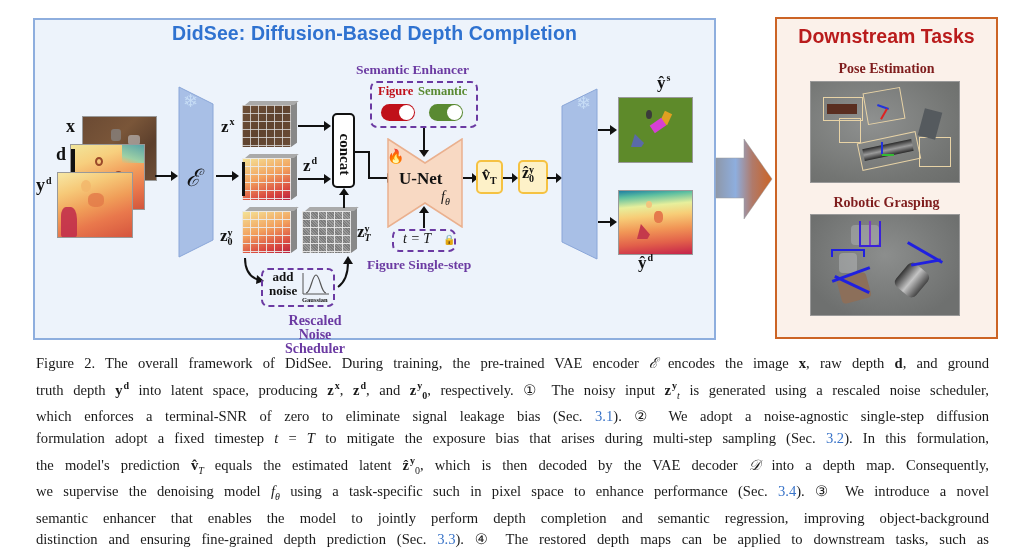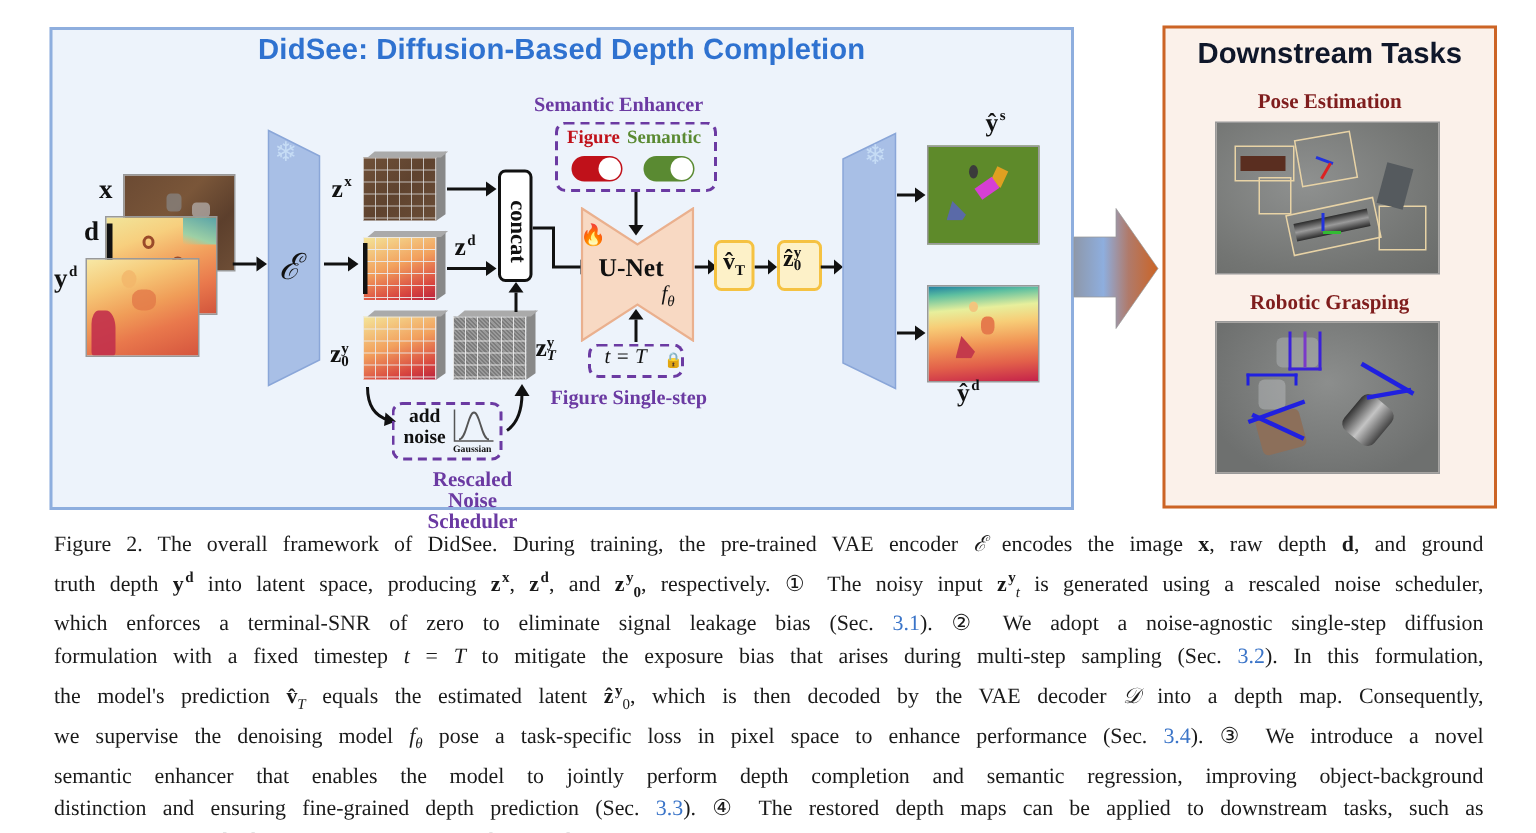--- a/index.html
+++ b/index.html
@@ -7,21 +7,21 @@
   body { position: relative; font-family: "Liberation Serif", serif; color: #111; }
 
   .abs { position: absolute; }
 
   
   #main-panel { left: 33px; top: 18px; width: 683px; height: 322px; background: #edf3fb; border: 2px solid #8eaede; }
   #main-title { left: 33px; top: 22px; width: 683px; text-align: center; font-family: "Liberation Sans", sans-serif; font-weight: bold; font-size: 19.5px; color: #2f72d0; letter-spacing: 0.1px; }
 
   
   #ds-panel { left: 775px; top: 17px; width: 223px; height: 322px; background: #fbf1ea; border: 2px solid #cc6425; }
-  #ds-title { left: 775px; top: 25px; width: 223px; text-align: center; font-family: "Liberation Sans", sans-serif; font-weight: bold; font-size: 19.5px; color: #0f172a; }
+  #ds-title { left: 775px; top: 25px; width: 223px; text-align: center; font-family: "Liberation Sans", sans-serif; font-weight: bold; font-size: 19.5px; color: #b91c1c; }
   .ds-sub { width: 223px; left: 775px; text-align: center; font-weight: bold; font-size: 14px; color: #7f1d1d; }
   .photo { border: 1px solid #999; overflow: hidden; }
 
   .label-serif { font-weight: bold; font-size: 17px; font-family: "Liberation Serif", serif; color: #111; }
   .sup { font-size: 10px; vertical-align: super; margin-left: 1px; }
   .sub { font-size: 10px; vertical-align: sub; }
 
   .purple { color: #6b3aa2; font-weight: bold; }
   .dashbox { border: 2.5px dashed #6b3aa2; border-radius: 7px; }
 
@@ -264,19 +264,19 @@
   <div class="abs" style="left:20px;top:58px;width:40px;height:3px;background:#2020e0;transform:rotate(-20deg);"></div>
   <div class="abs" style="left:22px;top:68px;width:38px;height:3px;background:#2020e0;transform:rotate(25deg);"></div>
   <div class="abs" style="left:94px;top:36px;width:40px;height:3px;background:#2020e0;transform:rotate(30deg);"></div>
   <div class="abs" style="left:100px;top:46px;width:30px;height:3px;background:#2020e0;transform:rotate(-10deg);"></div>
 </div>
 
 <div class="abs caption">
   <span class="ln"><span>Figure 2. The overall framework of DidSee. During training, the pre-trained VAE encoder </span><i class="m">ℰ</i><span> encodes the image </span><b class="m">x</b><span>, raw depth </span><b class="m">d</b><span>, and ground</span></span>
   <span class="ln"><span>truth depth </span><b class="m">y</b><b class="sup">d</b><span> into latent space, producing </span><b class="m">z</b><b class="sup">x</b><span>, </span><b class="m">z</b><b class="sup">d</b><span>, and </span><b class="m">z</b><b class="sup">y</b><b class="sub">0</b><span>, respectively. ① The noisy input </span><b class="m">z</b><b class="sup">y</b><i class="sub">t</i><span> is generated using a rescaled noise scheduler,</span></span>
   <span class="ln"><span>which enforces a terminal-SNR of zero to eliminate signal leakage bias (Sec. </span><span class="ref">3.1</span><span>).  ② We adopt a noise-agnostic single-step diffusion</span></span>
-  <span class="ln"><span>formulation with a fixed timestep </span><i class="m">t</i><span> = </span><i class="m">T</i><span> to mitigate the exposure bias that arises during multi-step sampling (Sec. </span><span class="ref">3.2</span><span>). In this formulation,</span></span>
+  <span class="ln"><span>formulation adopt a fixed timestep </span><i class="m">t</i><span> = </span><i class="m">T</i><span> to mitigate the exposure bias that arises during multi-step sampling (Sec. </span><span class="ref">3.2</span><span>). In this formulation,</span></span>
   <span class="ln"><span>the model's prediction </span><b class="m">v̂</b><i class="sub">T</i><span> equals the estimated latent </span><b class="m">ẑ</b><b class="sup">y</b><span class="sub">0</span><span>, which is then decoded by the VAE decoder </span><i class="m">𝒟</i><span> into a depth map. Consequently,</span></span>
-  <span class="ln"><span>we supervise the denoising model </span><i class="m">f</i><i class="sub">θ</i><span> pose a task-specific loss in pixel space to enhance performance (Sec. </span><span class="ref">3.4</span><span>). ③ We introduce a novel</span></span>
+  <span class="ln"><span>we supervise the denoising model </span><i class="m">f</i><i class="sub">θ</i><span> using a task-specific such in pixel space to enhance performance (Sec. </span><span class="ref">3.4</span><span>). ③ We introduce a novel</span></span>
   <span class="ln"><span>semantic enhancer that enables the model to jointly perform depth completion and semantic regression, improving object-background</span></span>
   <span class="ln"><span>distinction and ensuring fine-grained depth prediction (Sec. </span><span class="ref">3.3</span><span>). ④ The restored depth maps can be applied to downstream tasks, such as</span></span>
   <span class="ln last"><span>pose estimation and robotic grasping on non-Lambertian objects.</span></span>
 </div>
 
 </body></html>

